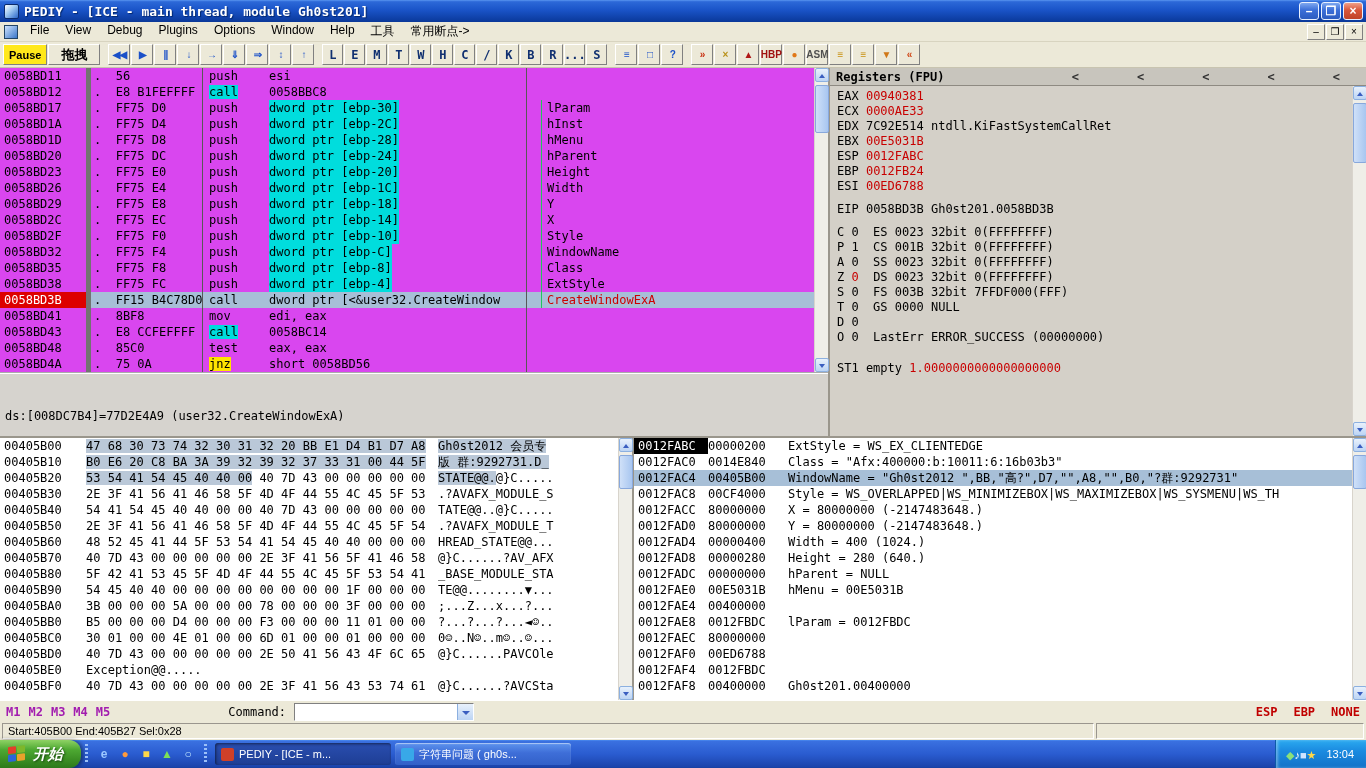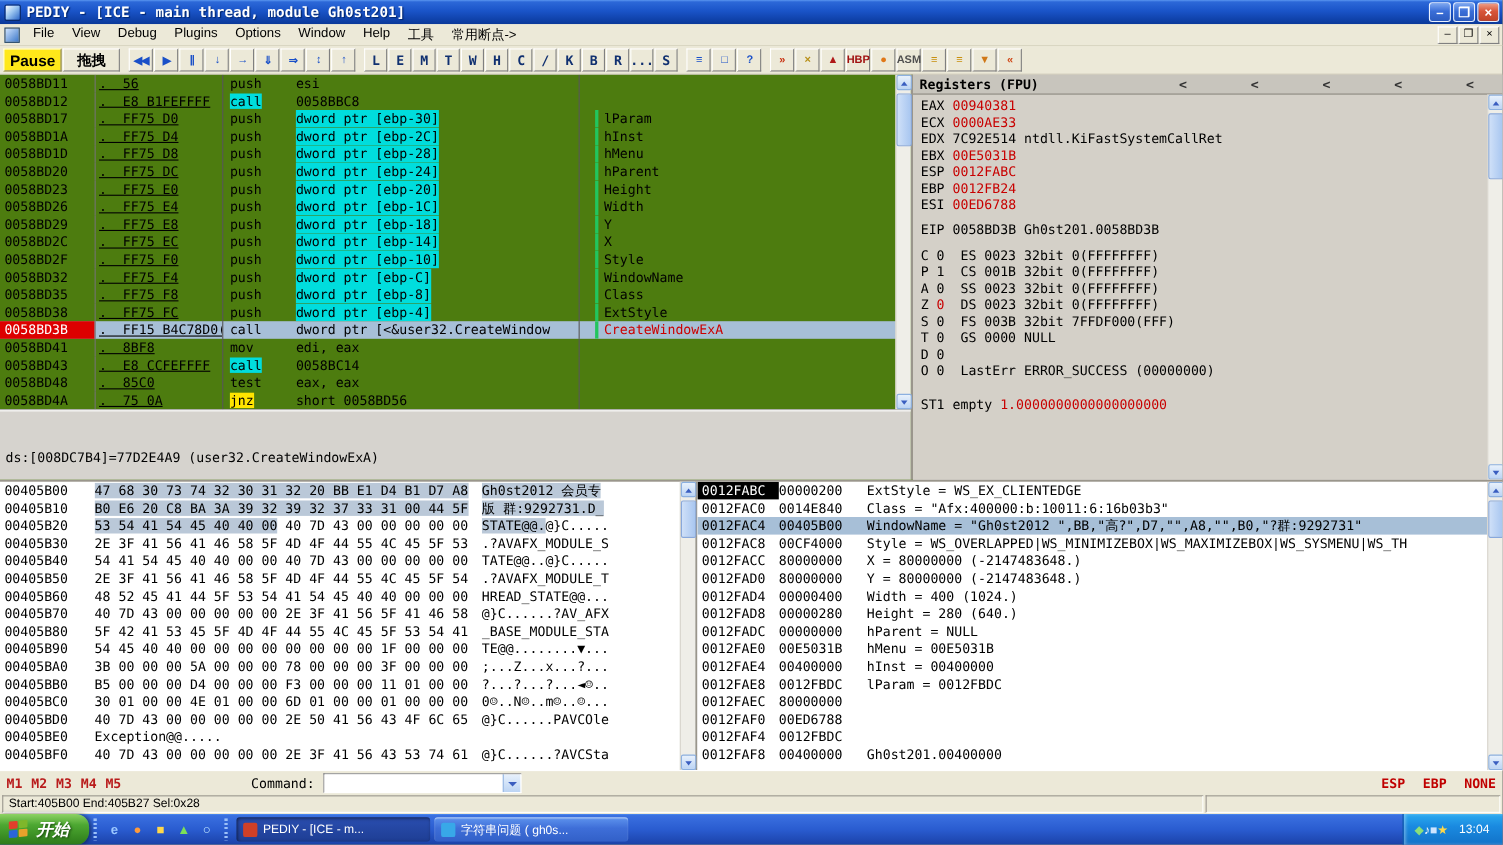--- a/index.html
+++ b/index.html
@@ -28,54 +28,54 @@
   .menu-items { display:flex; }
   .menu-item { padding:2px 8px; white-space:nowrap; }
   .mdi-btns { margin-left:auto; display:flex; }
   .mdi-btn { width:18px; height:16px; margin-left:1px; border:1px solid; border-color:#fff #808080 #808080 #fff;
     background:#ece9d8; font-size:10px; line-height:13px; text-align:center; }
 
   
   .toolbar { height:26px; flex:none; background:#ece9d8; display:flex; align-items:center; padding:0 3px;
     border-bottom:1px solid #c8c4b0; }
   .tbtn { height:21px; border:1px solid; border-color:#fff #808080 #808080 #fff; background:#ece9d8;
-    display:inline-flex; align-items:center; justify-content:center; margin-right:1px; font-size:14px;
+    display:inline-flex; align-items:center; justify-content:center; margin-right:1px; font-size:11px;
     font-family:"Liberation Sans",sans-serif; cursor:default; }
   .tbtn.pause { background:#ffe81a; font-weight:bold; padding:0 5px; }
   .tbtn.drag { font-weight:bold; font-size:13px; padding:0 12px; font-family:"DejaVu Sans",sans-serif; }
   .ibtn { width:22px; font-weight:bold; }
   .dbg-glyph { color:#1a50c8; font-size:10px; letter-spacing:-1px; }
   .letter { width:21px; color:#103070; font-weight:bold; font-size:12px; font-family:"DejaVu Sans Mono",monospace; }
   .plugbtn { font-weight:bold; font-size:10px; }
   .tsep { width:7px; flex:none; }
   .tgroup { display:flex; }
 
   
   .workarea { height:632px; flex:none; display:flex; flex-direction:column; background:#d6d3ce;
     font-family:"DejaVu Sans Mono",monospace; }
   .toprow { height:368px; flex:none; display:flex; }
   .bottomrow { height:264px; flex:none; display:flex; border-top:2px solid #9a968c; }
 
-  .disasm-pane { width:830px; flex:none; background:#4d7c0f; position:relative; border-right:2px solid #9a968c; }
+  .disasm-pane { width:830px; flex:none; background:#d946ef; position:relative; border-right:2px solid #9a968c; }
   .disasm-rows { height:304px; width:816px; overflow:hidden; }
   .info-pane { height:64px; background:#d6d3ce; border-top:2px groove #fff; padding:2px 5px;
     font-size:12px; line-height:16px; white-space:pre; }
 
   .drow { display:flex; height:16px; line-height:16px; font-size:12px; white-space:pre; }
   .drow.sel { background:var(--row-selection,#a7bfd7); }
   .c-addr { width:86px; flex:none; padding-left:4px; overflow:hidden; }
   .c-addr.addr-bp { background:var(--breakpoint-red,#dd0000); color:#fff; }
-  .c-bytes { width:116px; flex:none; border-left:1px solid #737373; padding-left:3px; overflow:hidden;text-decoration:underline; }
+  .c-bytes { width:116px; flex:none; border-left:5px solid #737373; padding-left:3px; overflow:hidden; }
   .c-ins { width:324px; flex:none; border-left:1px solid #585858; padding-left:6px; display:flex; overflow:hidden; }
   .mncell { width:60px; flex:none; }
   .mn.hl { background:var(--hl-cyan,#00dddd); }
   .mn.yl { background:var(--hl-yellow,#ffe400); }
   .ops.hl { background:var(--hl-cyan,#00dddd); }
   .c-cmt { flex:1; border-left:1px solid #585858; padding-left:4px; overflow:hidden; }
-  .cmt-br { border-left:3px solid #22c55e; padding-left:5px; margin-left:10px; display:inline-block; height:16px; }
+  .cmt-br { border-left:1px solid #22c55e; padding-left:5px; margin-left:10px; display:inline-block; height:16px; }
   .cmt-red { color:var(--comment-red,#cc0000); }
 
   .reg-pane { flex:1; background:#d4d0c8; position:relative; overflow:hidden; }
   .reg-header { height:18px; background:#c8c5bd; border-bottom:1px solid #8e8a82; display:flex; align-items:center;
     padding:0 6px; font-size:12px; font-weight:bold; white-space:pre; }
   .reg-arrows { margin-left:auto; display:flex; gap:58px; padding-right:20px; font-weight:bold; color:#333; }
   .reg-lines { padding:3px 0 0 7px; font-size:12px; }
   .reg-line { height:15px; line-height:15px; white-space:pre; }
   .reg-line.blank { height:8px; }
   .red { color:var(--changed-value-red,#c80000); }
@@ -103,21 +103,21 @@
   .sarrow::after { content:""; position:absolute; left:3px; top:5px; border-left:3px solid transparent;
     border-right:3px solid transparent; border-bottom:4px solid #3a5ec0; }
   .sarrow.down::after { border-bottom:none; border-top:4px solid #3a5ec0; }
   .strack { flex:1; position:relative; }
   .sthumb { position:absolute; left:0; width:14px; border:1px solid #88a8dc; border-radius:2px;
     background:linear-gradient(90deg,#cfe0f8,#a8c6f0); }
 
   
   .cmdbar { height:22px; flex:none; background:#ece9d8; display:flex; align-items:center; padding:0 6px;
     border-top:1px solid #fff; font-family:"DejaVu Sans Mono",monospace; font-size:12px; }
-  .mtab { color:#b91c1c; font-weight:bold; margin-right:8px; }
+  .mtab { color:#a21caf; font-weight:bold; margin-right:8px; }
   .cmd-label { margin-left:110px; margin-right:8px; }
   .combo { width:180px; height:18px; background:#fff; border:1px solid; border-color:#808080 #fff #fff #808080;
     display:flex; align-items:stretch; }
   .combo input { flex:1; border:none; outline:none; font:12px "DejaVu Sans Mono",monospace; padding:0 3px; }
   .combo-btn { width:16px; flex:none; background:linear-gradient(180deg,#e8f1fc,#bcd4f4); border-left:1px solid #8cb0e0;
     position:relative; }
   .combo-btn::after { content:""; position:absolute; left:4px; top:7px; border-left:4px solid transparent;
     border-right:4px solid transparent; border-top:4px solid #3a5ec0; }
   .cmd-right { margin-left:auto; display:flex; gap:16px; }
   .rlab { color:#c00000; font-weight:bold; }
@@ -349,21 +349,21 @@
             <div class="srow"><span class="s-addr esp">0012FABC</span><span class="s-val">00000200</span><span class="s-cmt">ExtStyle = WS_EX_CLIENTEDGE</span></div>
             <div class="srow"><span class="s-addr">0012FAC0</span><span class="s-val">0014E840</span><span class="s-cmt">Class = "Afx:400000:b:10011:6:16b03b3"</span></div>
             <div class="srow sel"><span class="s-addr">0012FAC4</span><span class="s-val">00405B00</span><span class="s-cmt">WindowName = "Gh0st2012 ",BB,"高?",D7,"",A8,"",B0,"?群:9292731"</span></div>
             <div class="srow"><span class="s-addr">0012FAC8</span><span class="s-val">00CF4000</span><span class="s-cmt">Style = WS_OVERLAPPED|WS_MINIMIZEBOX|WS_MAXIMIZEBOX|WS_SYSMENU|WS_TH</span></div>
             <div class="srow"><span class="s-addr">0012FACC</span><span class="s-val">80000000</span><span class="s-cmt">X = 80000000 (-2147483648.)</span></div>
             <div class="srow"><span class="s-addr">0012FAD0</span><span class="s-val">80000000</span><span class="s-cmt">Y = 80000000 (-2147483648.)</span></div>
             <div class="srow"><span class="s-addr">0012FAD4</span><span class="s-val">00000400</span><span class="s-cmt">Width = 400 (1024.)</span></div>
             <div class="srow"><span class="s-addr">0012FAD8</span><span class="s-val">00000280</span><span class="s-cmt">Height = 280 (640.)</span></div>
             <div class="srow"><span class="s-addr">0012FADC</span><span class="s-val">00000000</span><span class="s-cmt">hParent = NULL</span></div>
             <div class="srow"><span class="s-addr">0012FAE0</span><span class="s-val">00E5031B</span><span class="s-cmt">hMenu = 00E5031B</span></div>
-            <div class="srow"><span class="s-addr">0012FAE4</span><span class="s-val">00400000</span><span class="s-cmt">hInst = 00400000</span></div>
+            <div class="srow"><span class="s-addr">0012FAE4</span><span class="s-val">00400000</span></div>
             <div class="srow"><span class="s-addr">0012FAE8</span><span class="s-val">0012FBDC</span><span class="s-cmt">lParam = 0012FBDC</span></div>
             <div class="srow"><span class="s-addr">0012FAEC</span><span class="s-val">80000000</span><span class="s-cmt"></span></div>
             <div class="srow"><span class="s-addr">0012FAF0</span><span class="s-val">00ED6788</span><span class="s-cmt"></span></div>
             <div class="srow"><span class="s-addr">0012FAF4</span><span class="s-val">0012FBDC</span><span class="s-cmt"></span></div>
             <div class="srow"><span class="s-addr">0012FAF8</span><span class="s-val">00400000</span><span class="s-cmt">Gh0st201.00400000</span></div>
           </div>
         <div class="vscroll" style="right:0;top:0;height:262px;">
           <div class="sarrow"></div>
           <div class="strack">
             <div class="sthumb" style="top:3px;height:34px;"></div>

